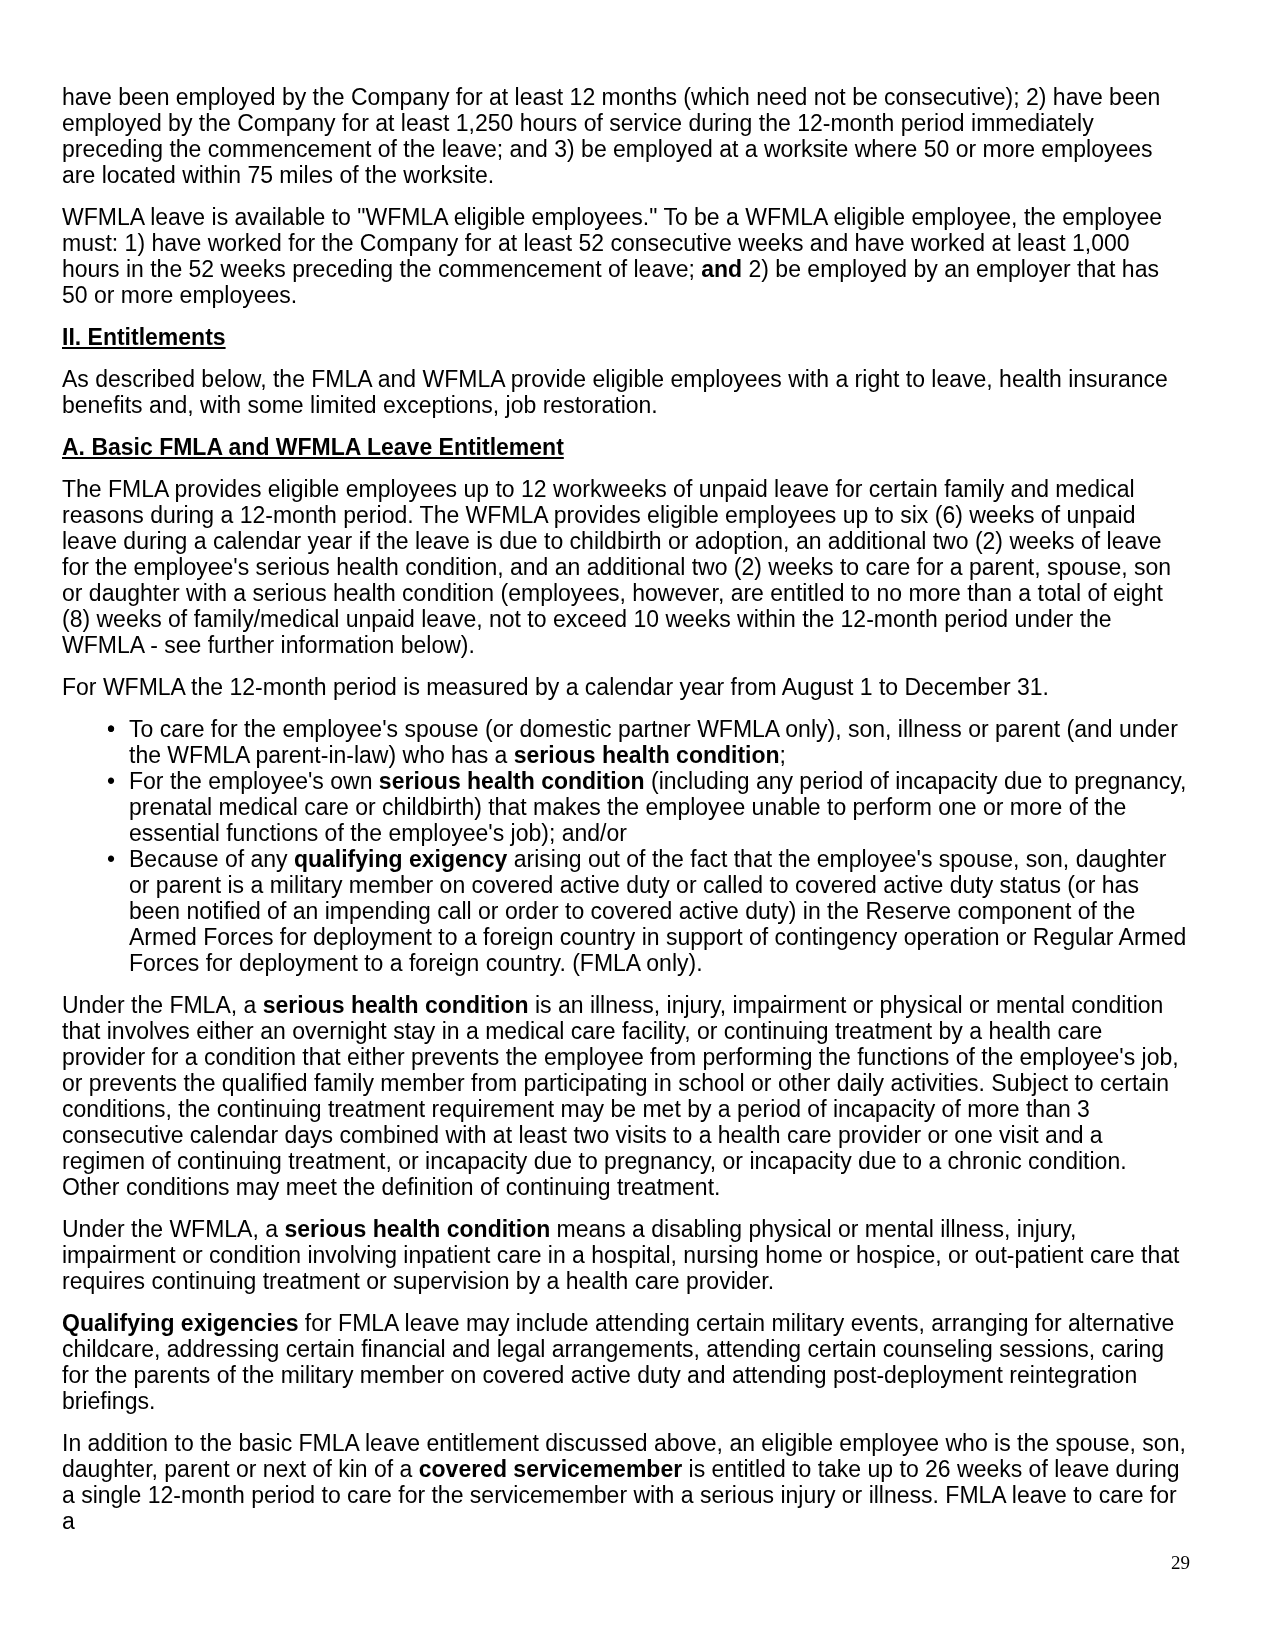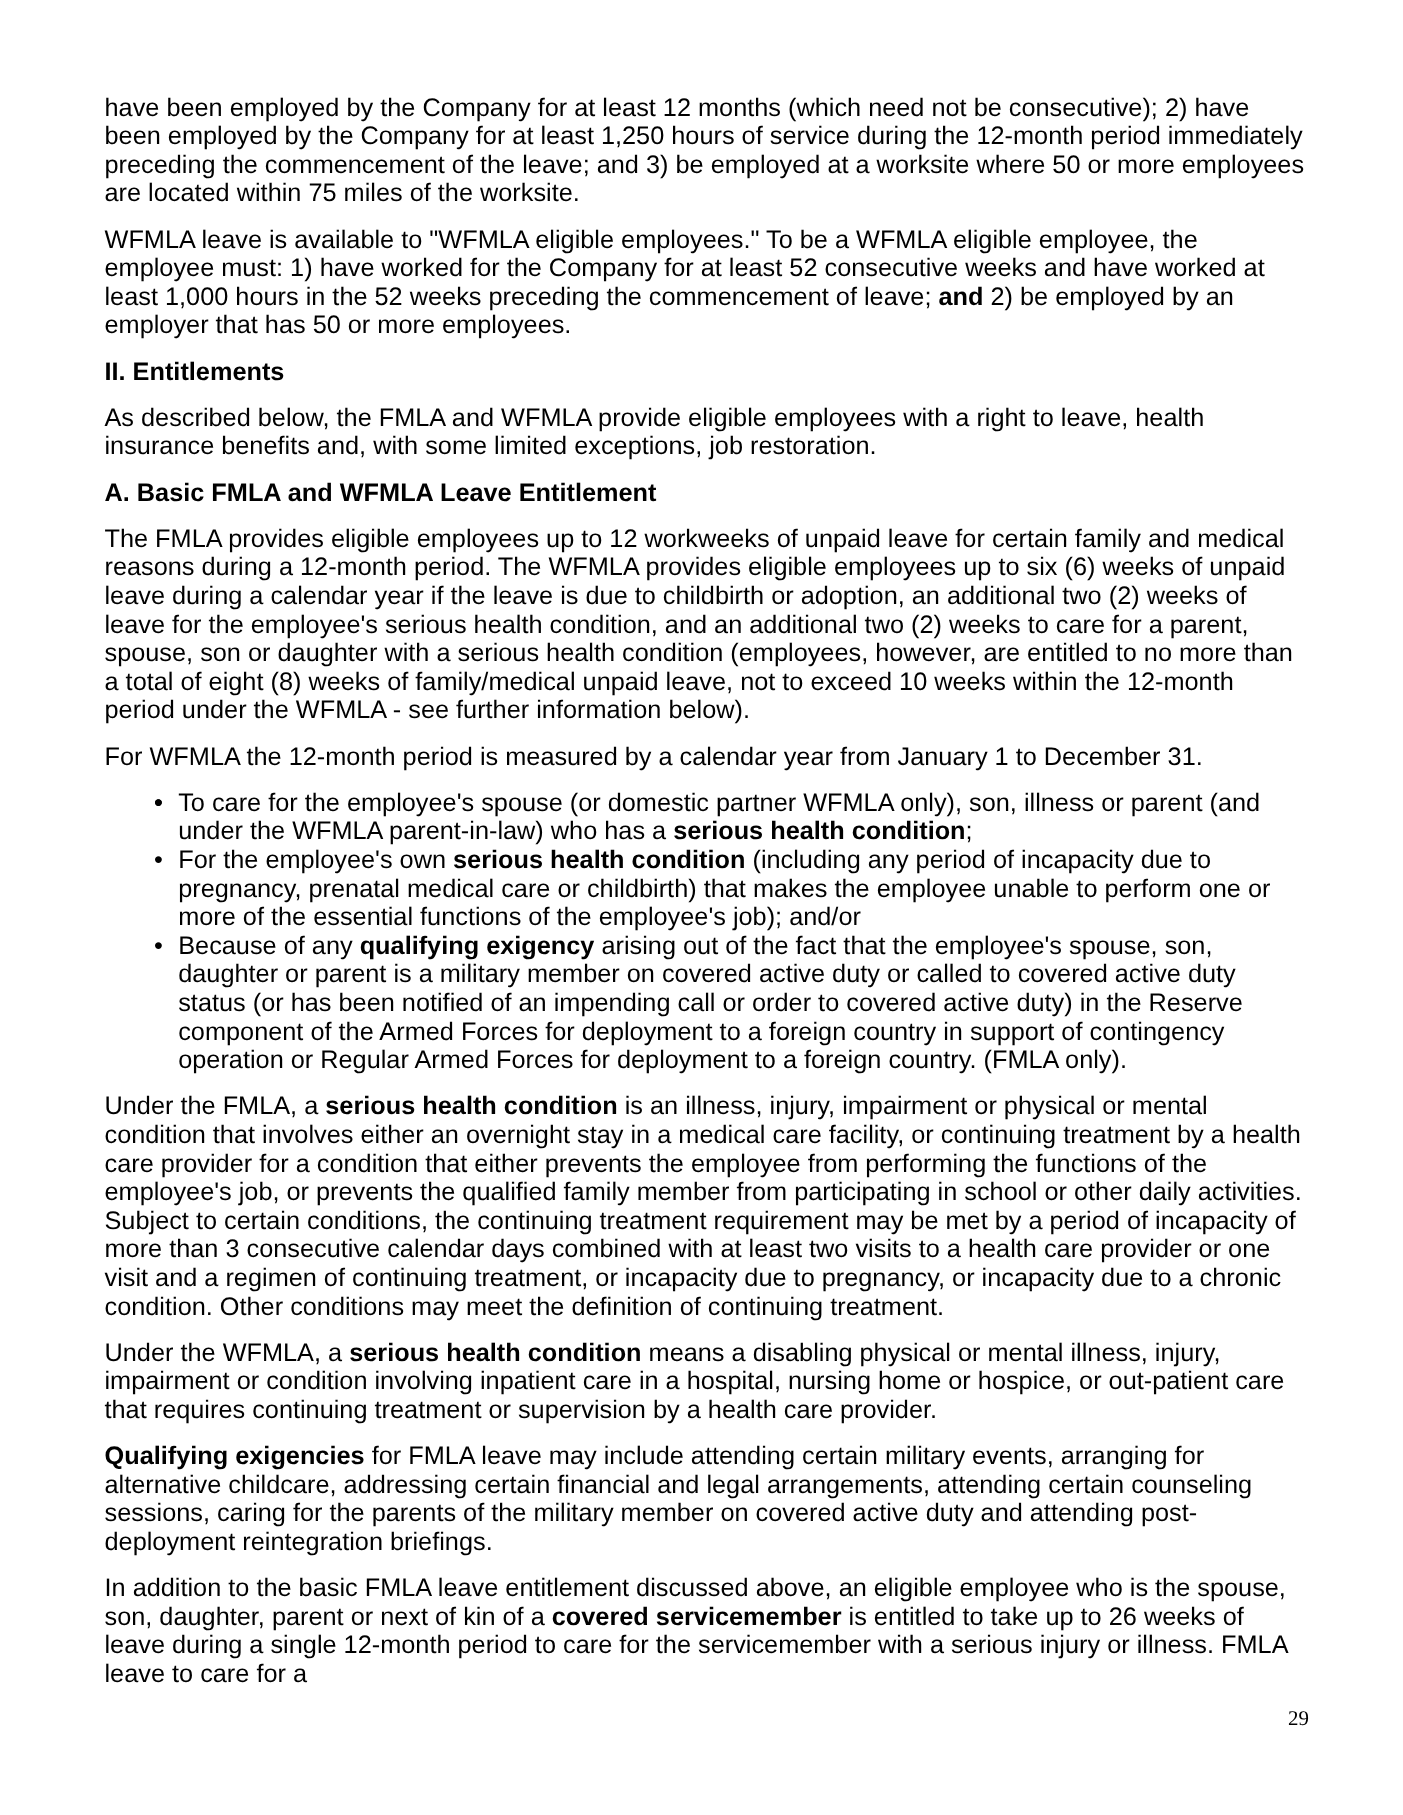--- a/index.html
+++ b/index.html
@@ -8,29 +8,29 @@
     height: 1650px;
     background: #ffffff;
     color: #000000;
     font-family: "Liberation Sans", sans-serif;
     font-size: 23px;
     line-height: 26px;
     position: relative;
     overflow: hidden;
   }
   .content {
-    padding: 84px 85px 0 95px;
+    padding: 84px 85px 0 62px;
   }
   .block { margin: 0 0 16px 0; }
   p.block, h2.block {
     margin: 0 0 16px 0;
     font-size: 23px;
     line-height: 26px;
   }
-  h2.block { font-weight: bold; }
+  h2.block { font-weight: bold; text-decoration: underline; }
   .b { font-weight: bold; }
   ul.block {
     list-style: none;
     margin: 0 0 16px 0;
     padding: 0;
   }
   ul.block li {
     position: relative;
     padding-left: 67px;
   }
@@ -53,21 +53,21 @@
 </head>
 <body>
 
 <main class="content">
     <p class="block"><span class="">have been employed by the Company for at least 12 months (which need not be consecutive); 2) have been employed by the Company for at least 1,250 hours of service during the 12-month period immediately preceding the commencement of the leave; and 3) be employed at a worksite where 50 or more employees are located within 75 miles of the worksite.</span></p>
     <p class="block"><span class="">WFMLA leave is available to "WFMLA eligible employees." To be a WFMLA eligible employee, the employee must: 1) have worked for the Company for at least 52 consecutive weeks and have worked at least 1,000 hours in the 52 weeks preceding the commencement of leave; </span><span class="b">and</span><span class=""> 2) be employed by an employer that has 50 or more employees.</span></p>
     <h2 class="block"><span class="b">II. Entitlements</span></h2>
     <p class="block"><span class="">As described below, the FMLA and WFMLA provide eligible employees with a right to leave, health insurance benefits and, with some limited exceptions, job restoration.</span></p>
     <h2 class="block"><span class="b">A. Basic FMLA and WFMLA Leave Entitlement</span></h2>
     <p class="block"><span class="">The FMLA provides eligible employees up to 12 workweeks of unpaid leave for certain family and medical reasons during a 12-month period. The WFMLA provides eligible employees up to six (6) weeks of unpaid leave during a calendar year if the leave is due to childbirth or adoption, an additional two (2) weeks of leave for the employee's serious health condition, and an additional two (2) weeks to care for a parent, spouse, son or daughter with a serious health condition (employees, however, are entitled to no more than a total of eight (8) weeks of family/medical unpaid leave, not to exceed 10 weeks within the 12-month period under the WFMLA - see further information below).</span></p>
-    <p class="block"><span class="">For WFMLA the 12-month period is measured by a calendar year from January 1 to December 31.</span></p>
+    <p class="block"><span class="">For WFMLA the 12-month period is measured by a calendar year from August 1 to December 31.</span></p>
     <ul class="block">
       <li><span class="bullet-glyph">•</span></li>
       <li><span class="bullet-glyph">•</span><span class="">To care for the employee's spouse (or domestic partner WFMLA only), son, illness or parent (and under the WFMLA parent-in-law) who has a </span><span class="b">serious health condition</span><span class="">;</span></li>
       <li><span class="bullet-glyph">•</span><span class="">For the employee's own </span><span class="b">serious health condition</span><span class=""> (including any period of incapacity due to pregnancy, prenatal medical care or childbirth) that makes the employee unable to perform one or more of the essential functions of the employee's job); and/or</span></li>
       <li><span class="bullet-glyph">•</span><span class="">Because of any </span><span class="b">qualifying exigency</span><span class=""> arising out of the fact that the employee's spouse, son, daughter or parent is a military member on covered active duty or called to covered active duty status (or has been notified of an impending call or order to covered active duty) in the Reserve component of the Armed Forces for deployment to a foreign country in support of contingency operation or Regular Armed Forces for deployment to a foreign country. (FMLA only).</span></li>
     </ul>
     <p class="block extra-space"><span class="">Under the FMLA, a </span><span class="b">serious health condition</span><span class=""> is an illness, injury, impairment or physical or mental condition that involves either an overnight stay in a medical care facility, or continuing treatment by a health care provider for a condition that either prevents the employee from performing the functions of the employee's job, or prevents the qualified family member from participating in school or other daily activities. Subject to certain conditions, the continuing treatment requirement may be met by a period of incapacity of more than 3 consecutive calendar days combined with at least two visits to a health care provider or one visit and a regimen of continuing treatment, or incapacity due to pregnancy, or incapacity due to a chronic condition. Other conditions may meet the definition of continuing treatment.</span></p>
     <p class="block"><span class="">Under the WFMLA, a </span><span class="b">serious health condition</span><span class=""> means a disabling physical or mental illness, injury, impairment or condition involving inpatient care in a hospital, nursing home or hospice, or out-patient care that requires continuing treatment or supervision by a health care provider.</span></p>
     <p class="block"><span class="b">Qualifying exigencies</span><span class=""> for FMLA leave may include attending certain military events, arranging for alternative childcare, addressing certain financial and legal arrangements, attending certain counseling sessions, caring for the parents of the military member on covered active duty and attending post-deployment reintegration briefings.</span></p>
     <p class="block"><span class="">In addition to the basic FMLA leave entitlement discussed above, an eligible employee who is the spouse, son, daughter, parent or next of kin of a </span><span class="b">covered servicemember</span><span class=""> is entitled to take up to 26 weeks of leave during a single 12-month period to care for the servicemember with a serious injury or illness. FMLA leave to care for a</span></p>

